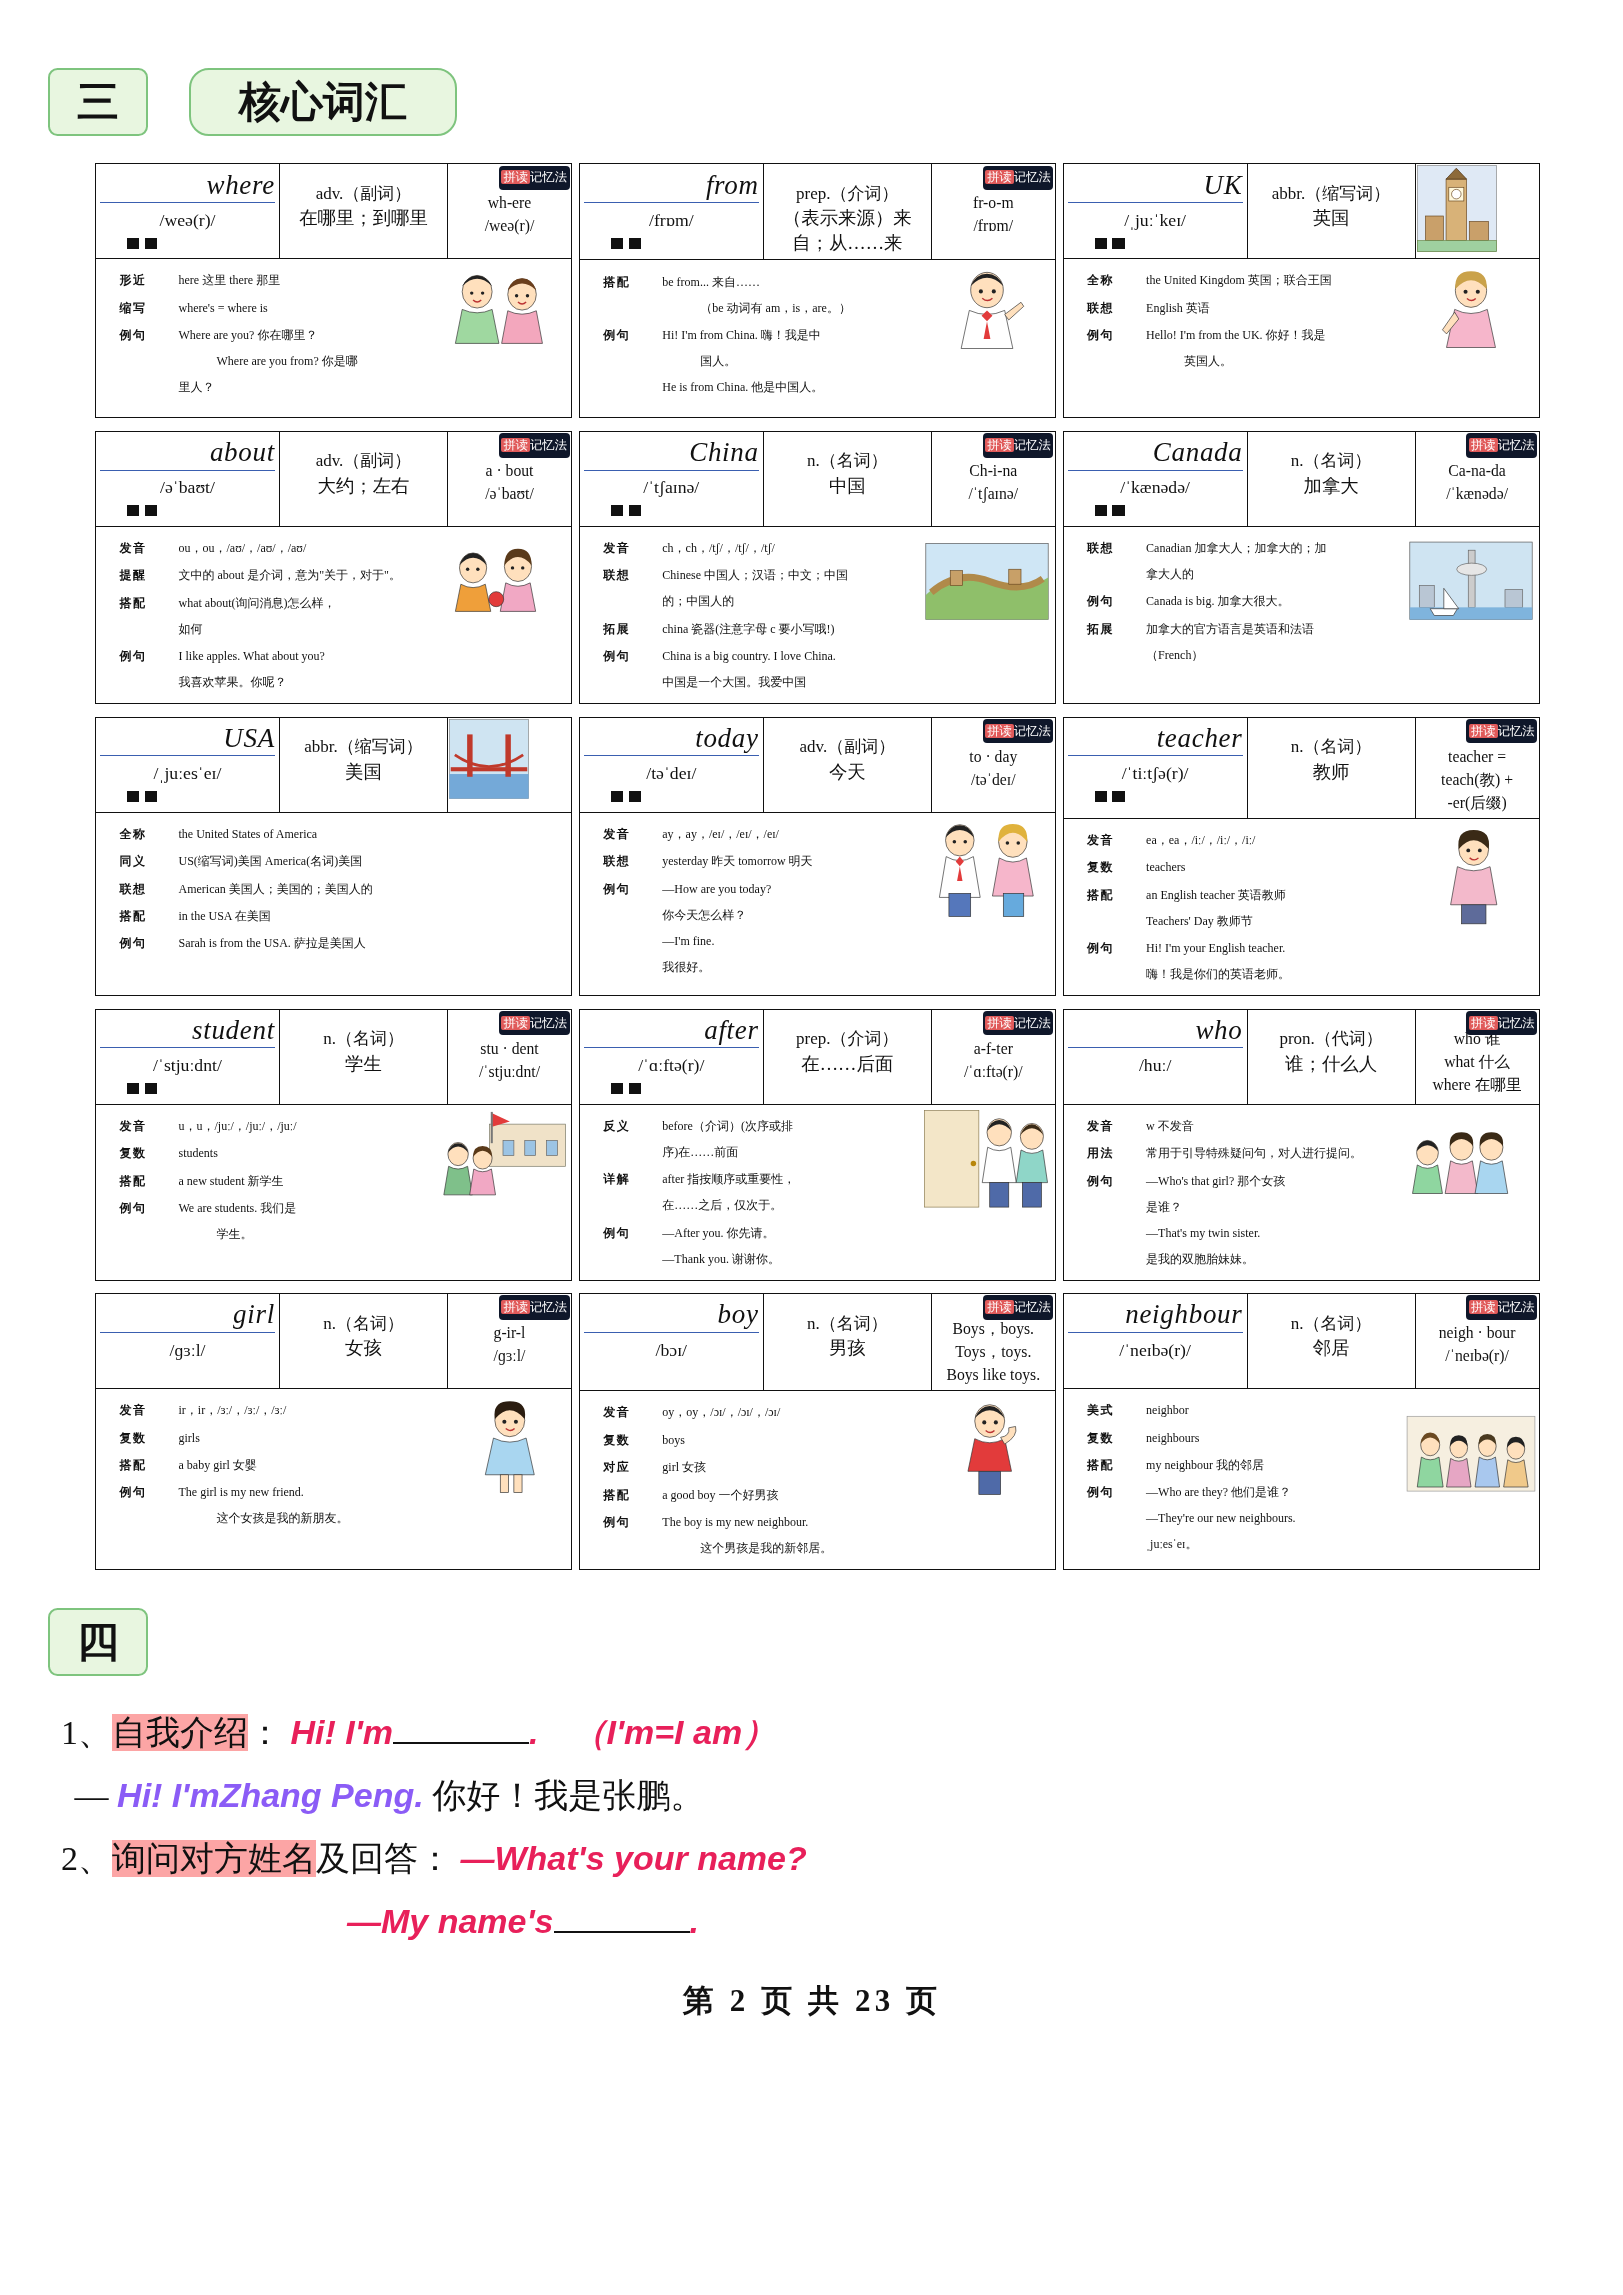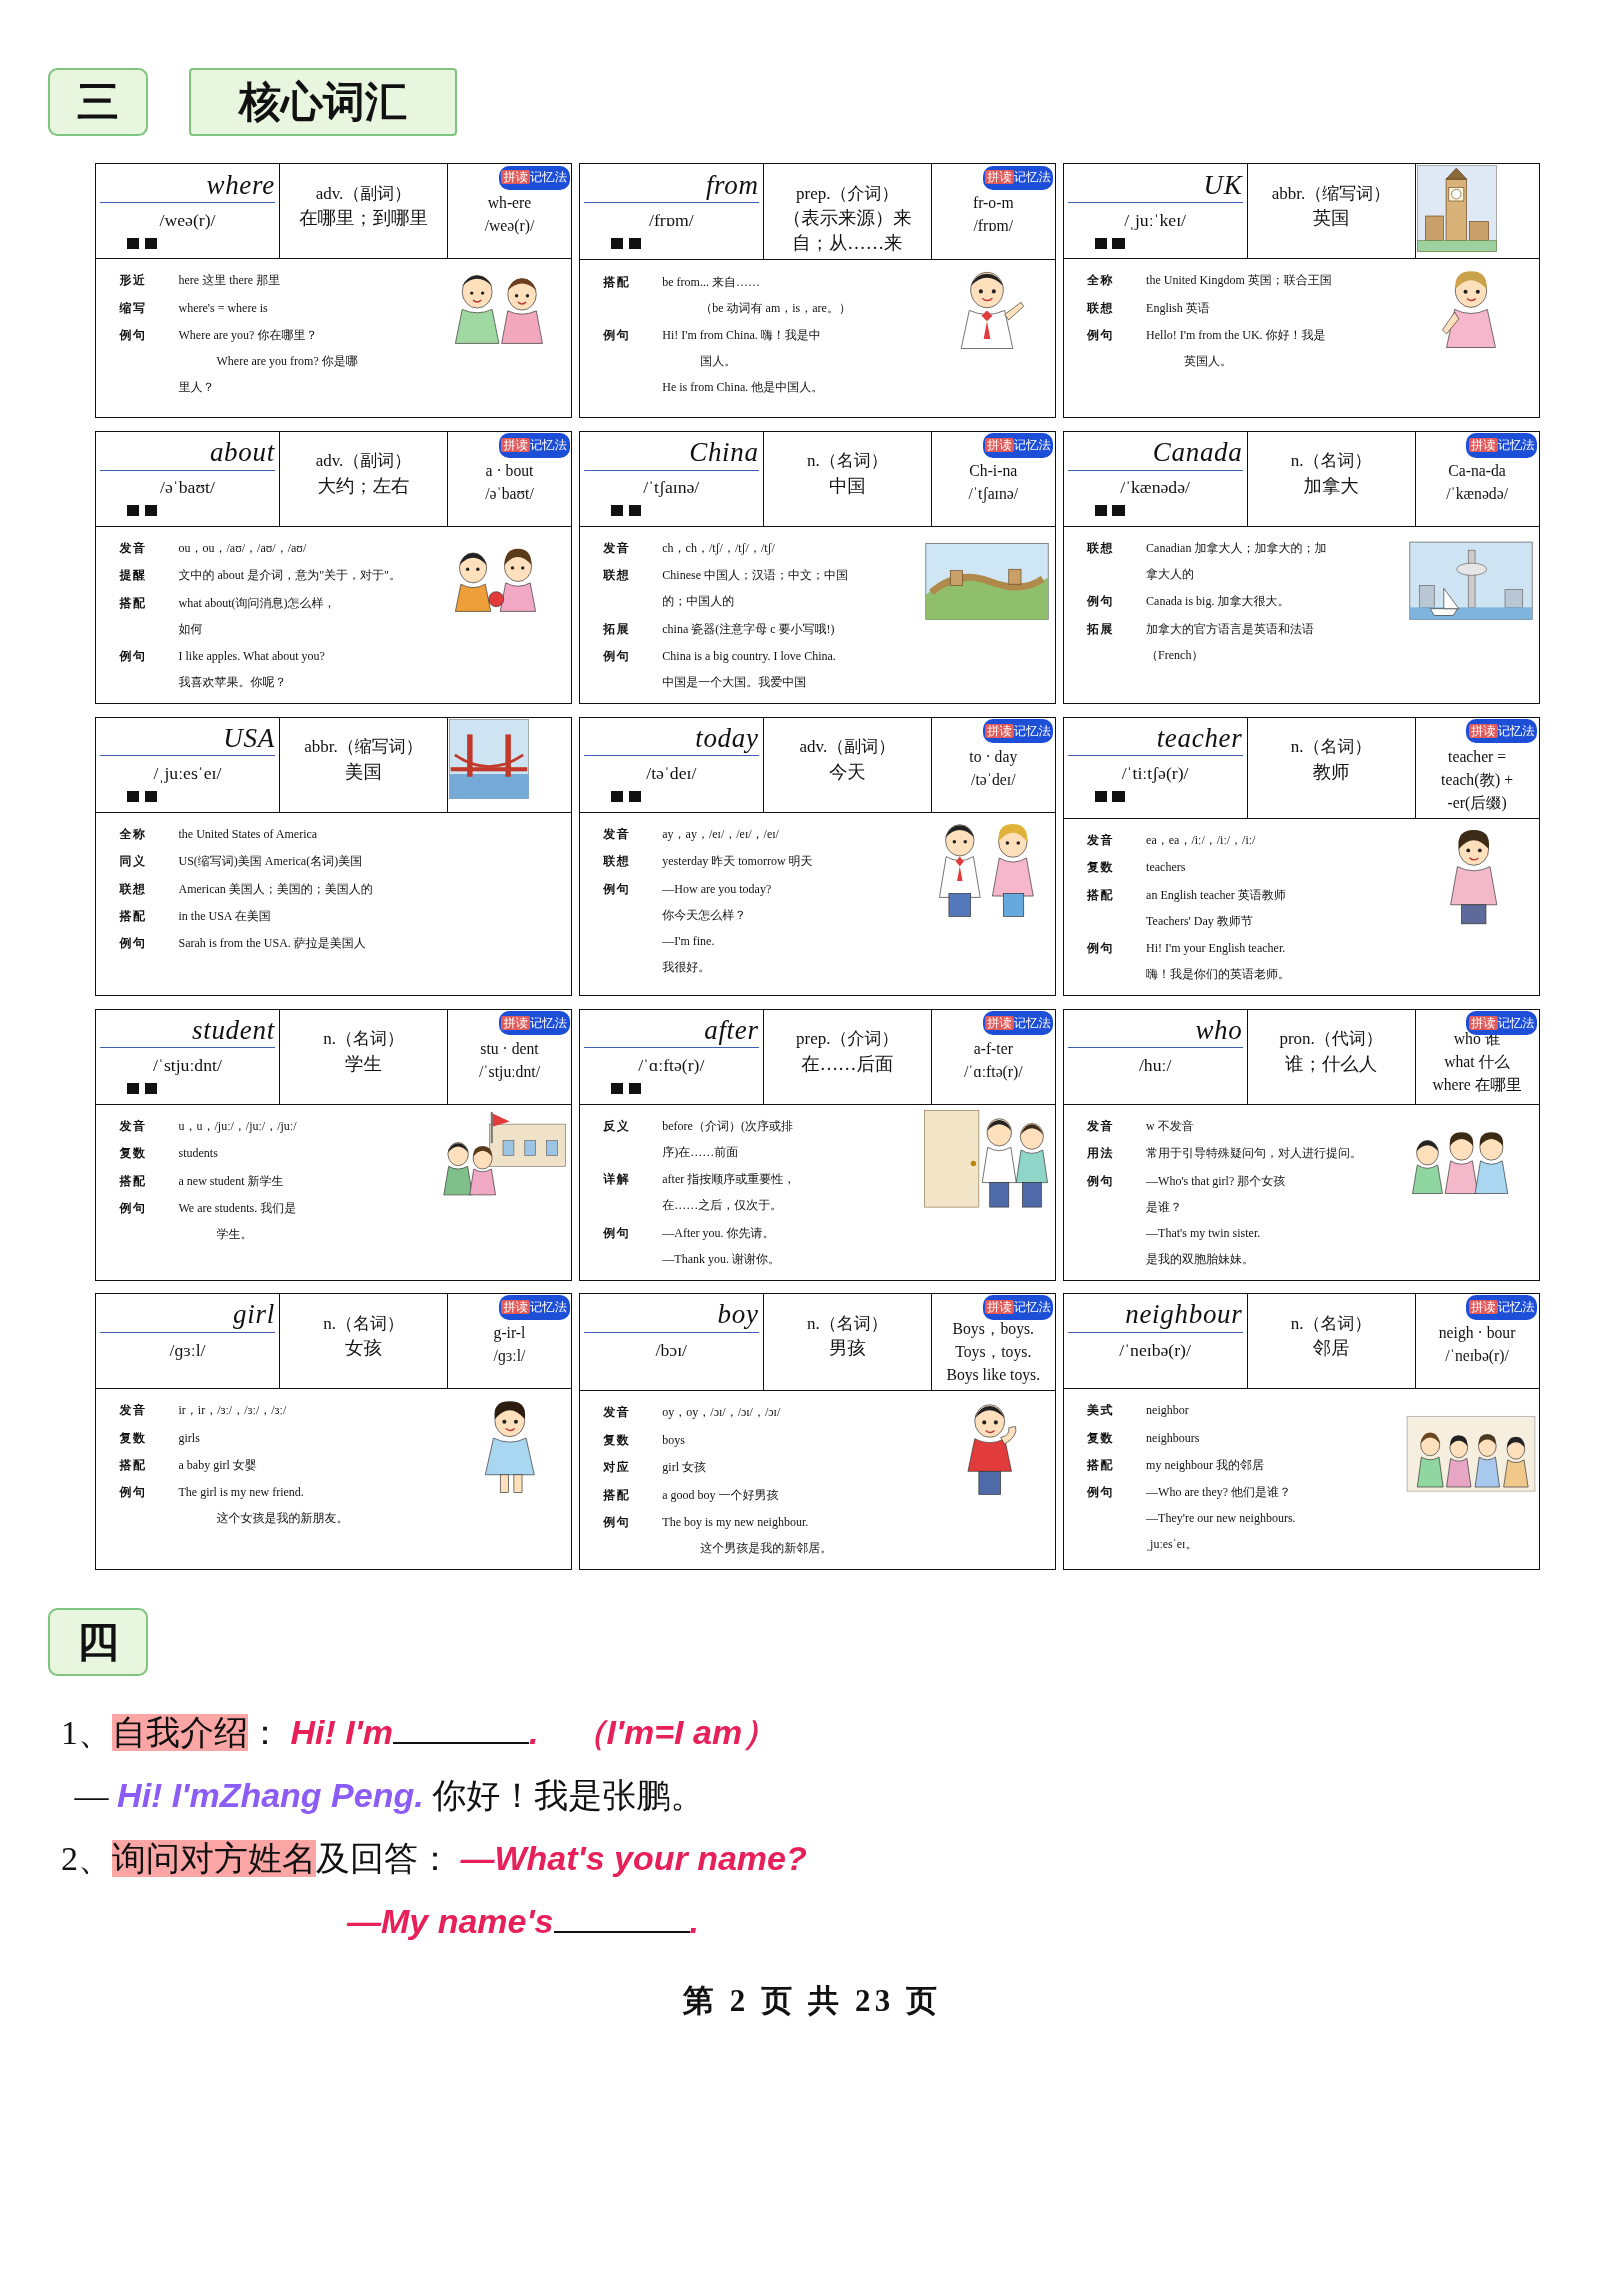--- a/index.html
+++ b/index.html
@@ -30,21 +30,21 @@
     border-radius: 9.5px;
     background: #e8f6e0;
     font-size: 42px;
     font-weight: bold;
     padding: 4.1px 27px;
     font-family: "Liberation Sans", sans-serif;
     color:#111;
   }
   .sec-title {
     border: 2px solid #7ec47e;
-    border-radius: 4px;
+    border-radius: 20px;
     background: #e8f6e0;
     font-size: 42px;
     font-weight: bold;
     padding: 4.1px 48px;
     font-family: "Liberation Sans", sans-serif;
     color:#111;
   }
 
   
   .grid {
@@ -115,23 +115,23 @@
     box-sizing: border-box;
     position: relative;
     text-align: center;
     font-size: 15.7px;
     line-height: 23px;
   }
   .memtag {
     position: absolute;
     top: 1.4px; right: 1.4px;
     font-size: 12.3px;
-    background: #1d4ed8;
+    background: #0f172a;
     color: #fff;
-    border-radius: 10px;
+    border-radius: 4px;
     padding: 0.7px 2.7px;
     font-family: "Liberation Sans", sans-serif;
     white-space: nowrap;
   }
   .memtag .b { background:#e05a5a; padding:0 2px; border-radius:2px; }
   .mem-body { margin-top: 23px; }
   .memcell.img { padding: 0; }
 
   .card-body {
     display: flex;

